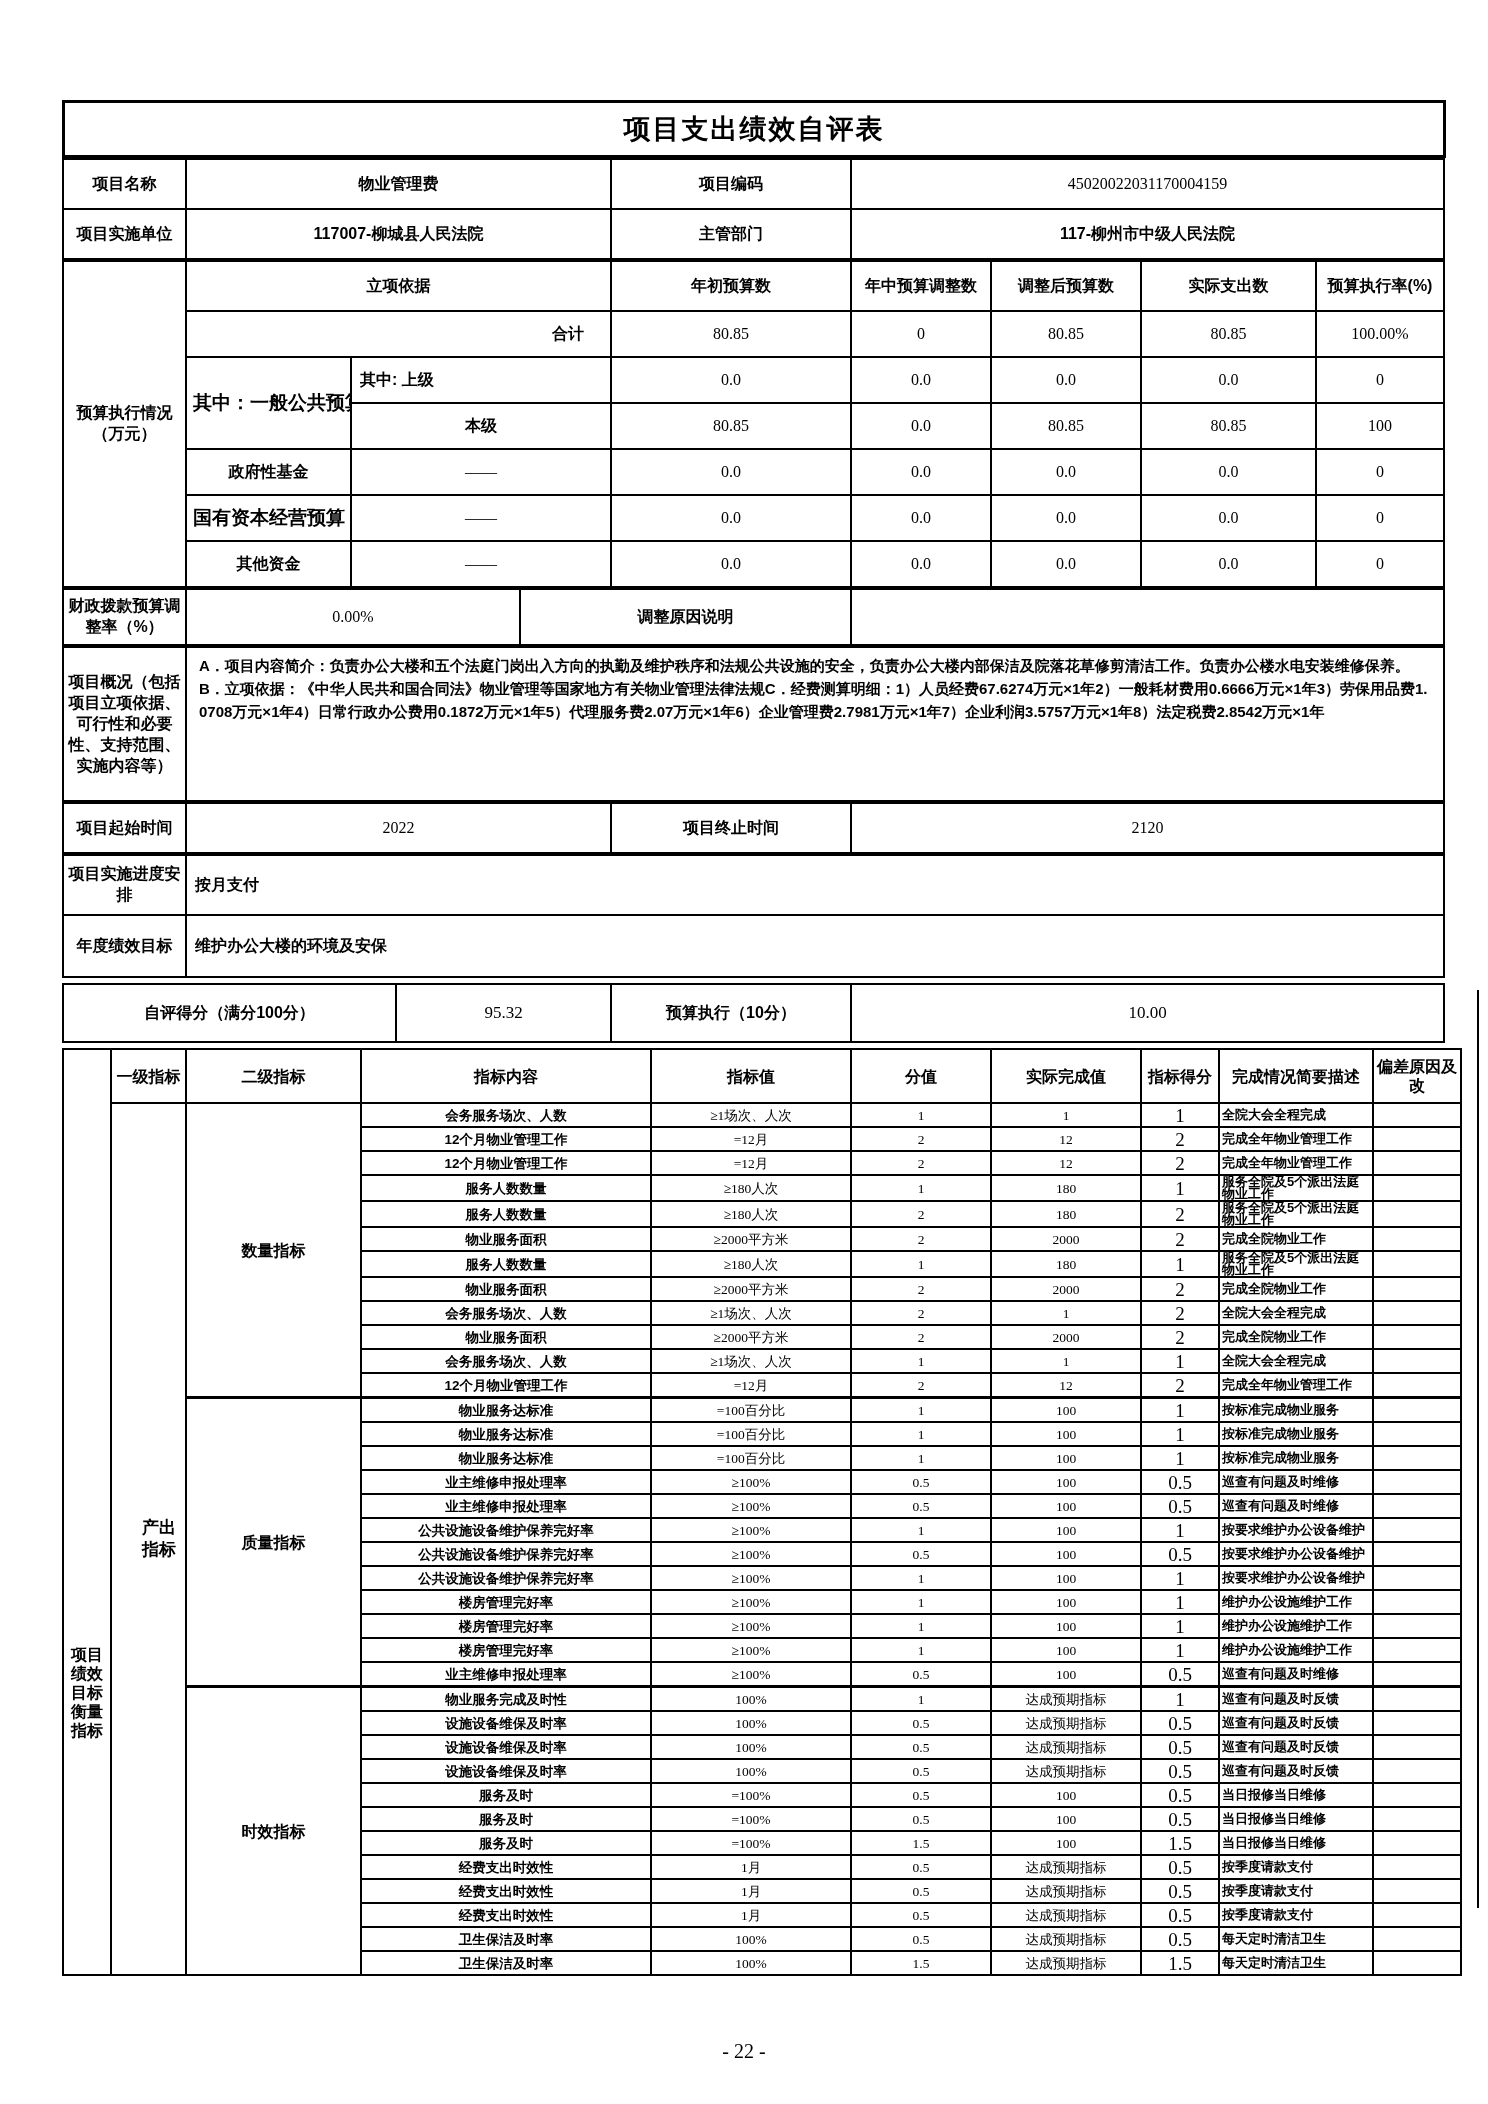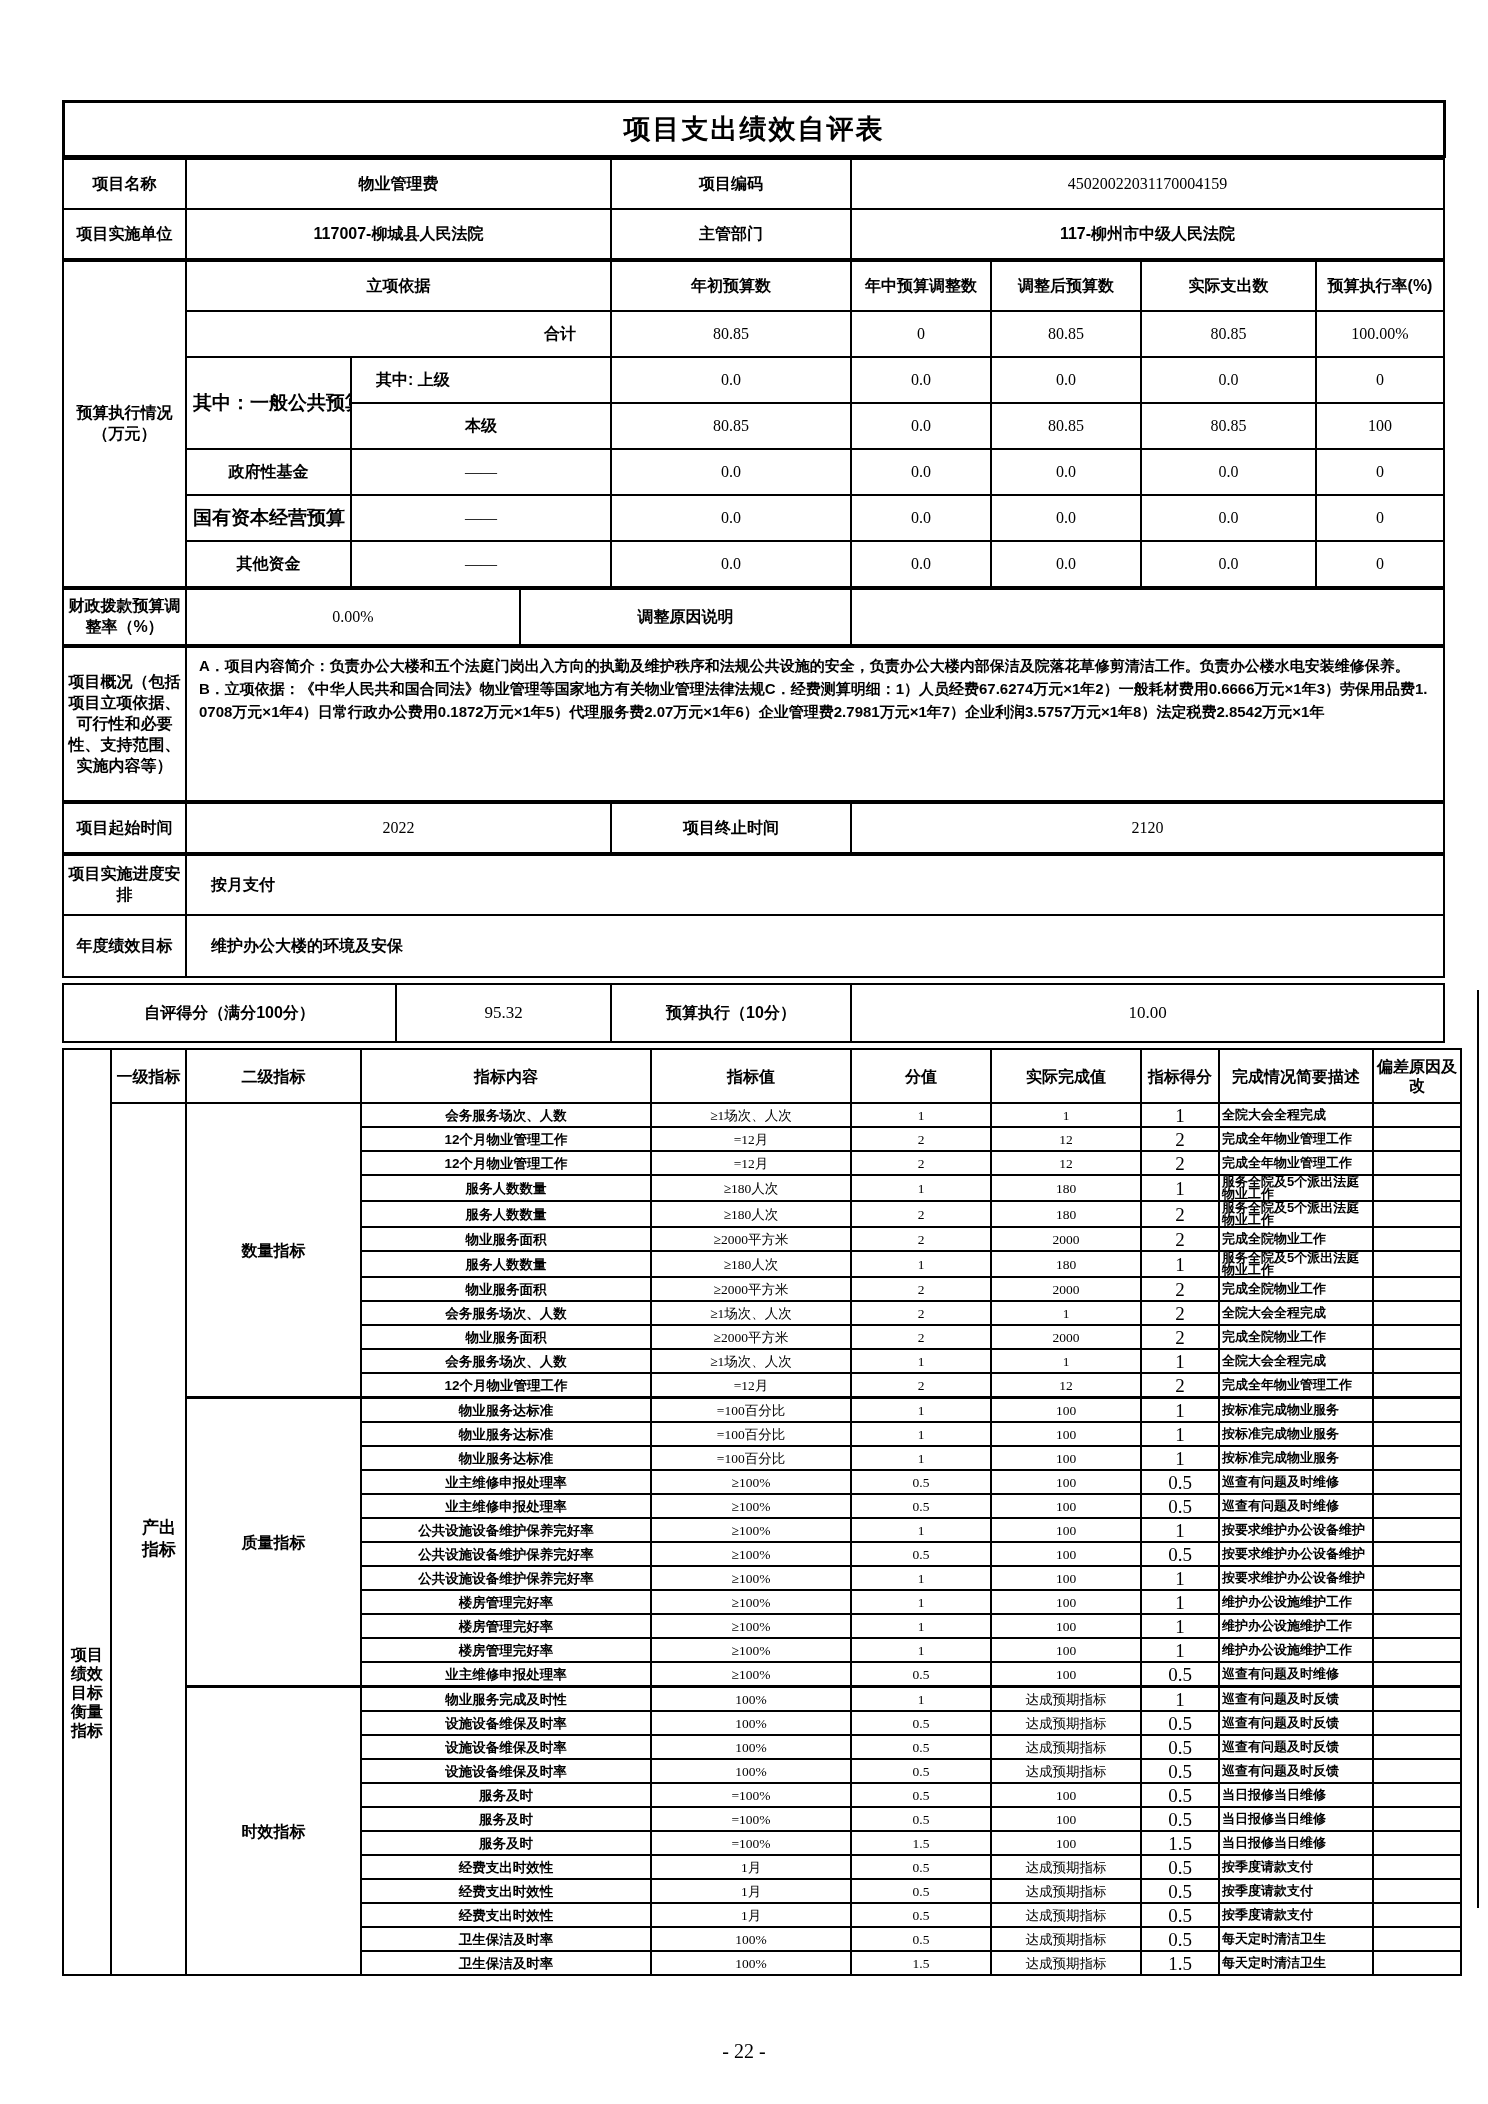--- a/index.html
+++ b/index.html
@@ -13,23 +13,23 @@
     border:2px solid #000;text-align:center;vertical-align:middle;
     font-size:16px;font-weight:bold;padding:2px 4px;overflow:hidden;
     word-break:break-all;
   }
   .num{font-family:"Liberation Serif",serif;font-weight:normal;}
   .title-cell{font-size:27px;height:48px;border:3px solid #000;letter-spacing:2px;}
   .h48 td{height:44px;}
   .lbl{font-size:16px;}
   .bud-h td{height:44px;font-size:16px;}
   .bud-r td{height:40px;}
-  .rightal{text-align:right;padding-right:34px;}
+  .rightal{text-align:right;padding-right:26px;}
   .clip{white-space:nowrap;overflow:hidden;font-size:19px;text-align:left;padding-left:6px;}
-  .leftal{text-align:left;padding-left:24px;}
+  .leftal{text-align:left;padding-left:8px;}
   .dash{font-family:"Liberation Serif",serif;font-weight:normal;}
   .adj td{height:50px;}
   .ovw td{height:140px;}
   .ovw .content{
     text-align:left;vertical-align:top;font-size:15px;line-height:23px;
     padding:6px 12px;word-break:break-all;
   }
   .sched td{height:44px;}
   .prog td{height:54px;}
   .goal td{height:56px;}

